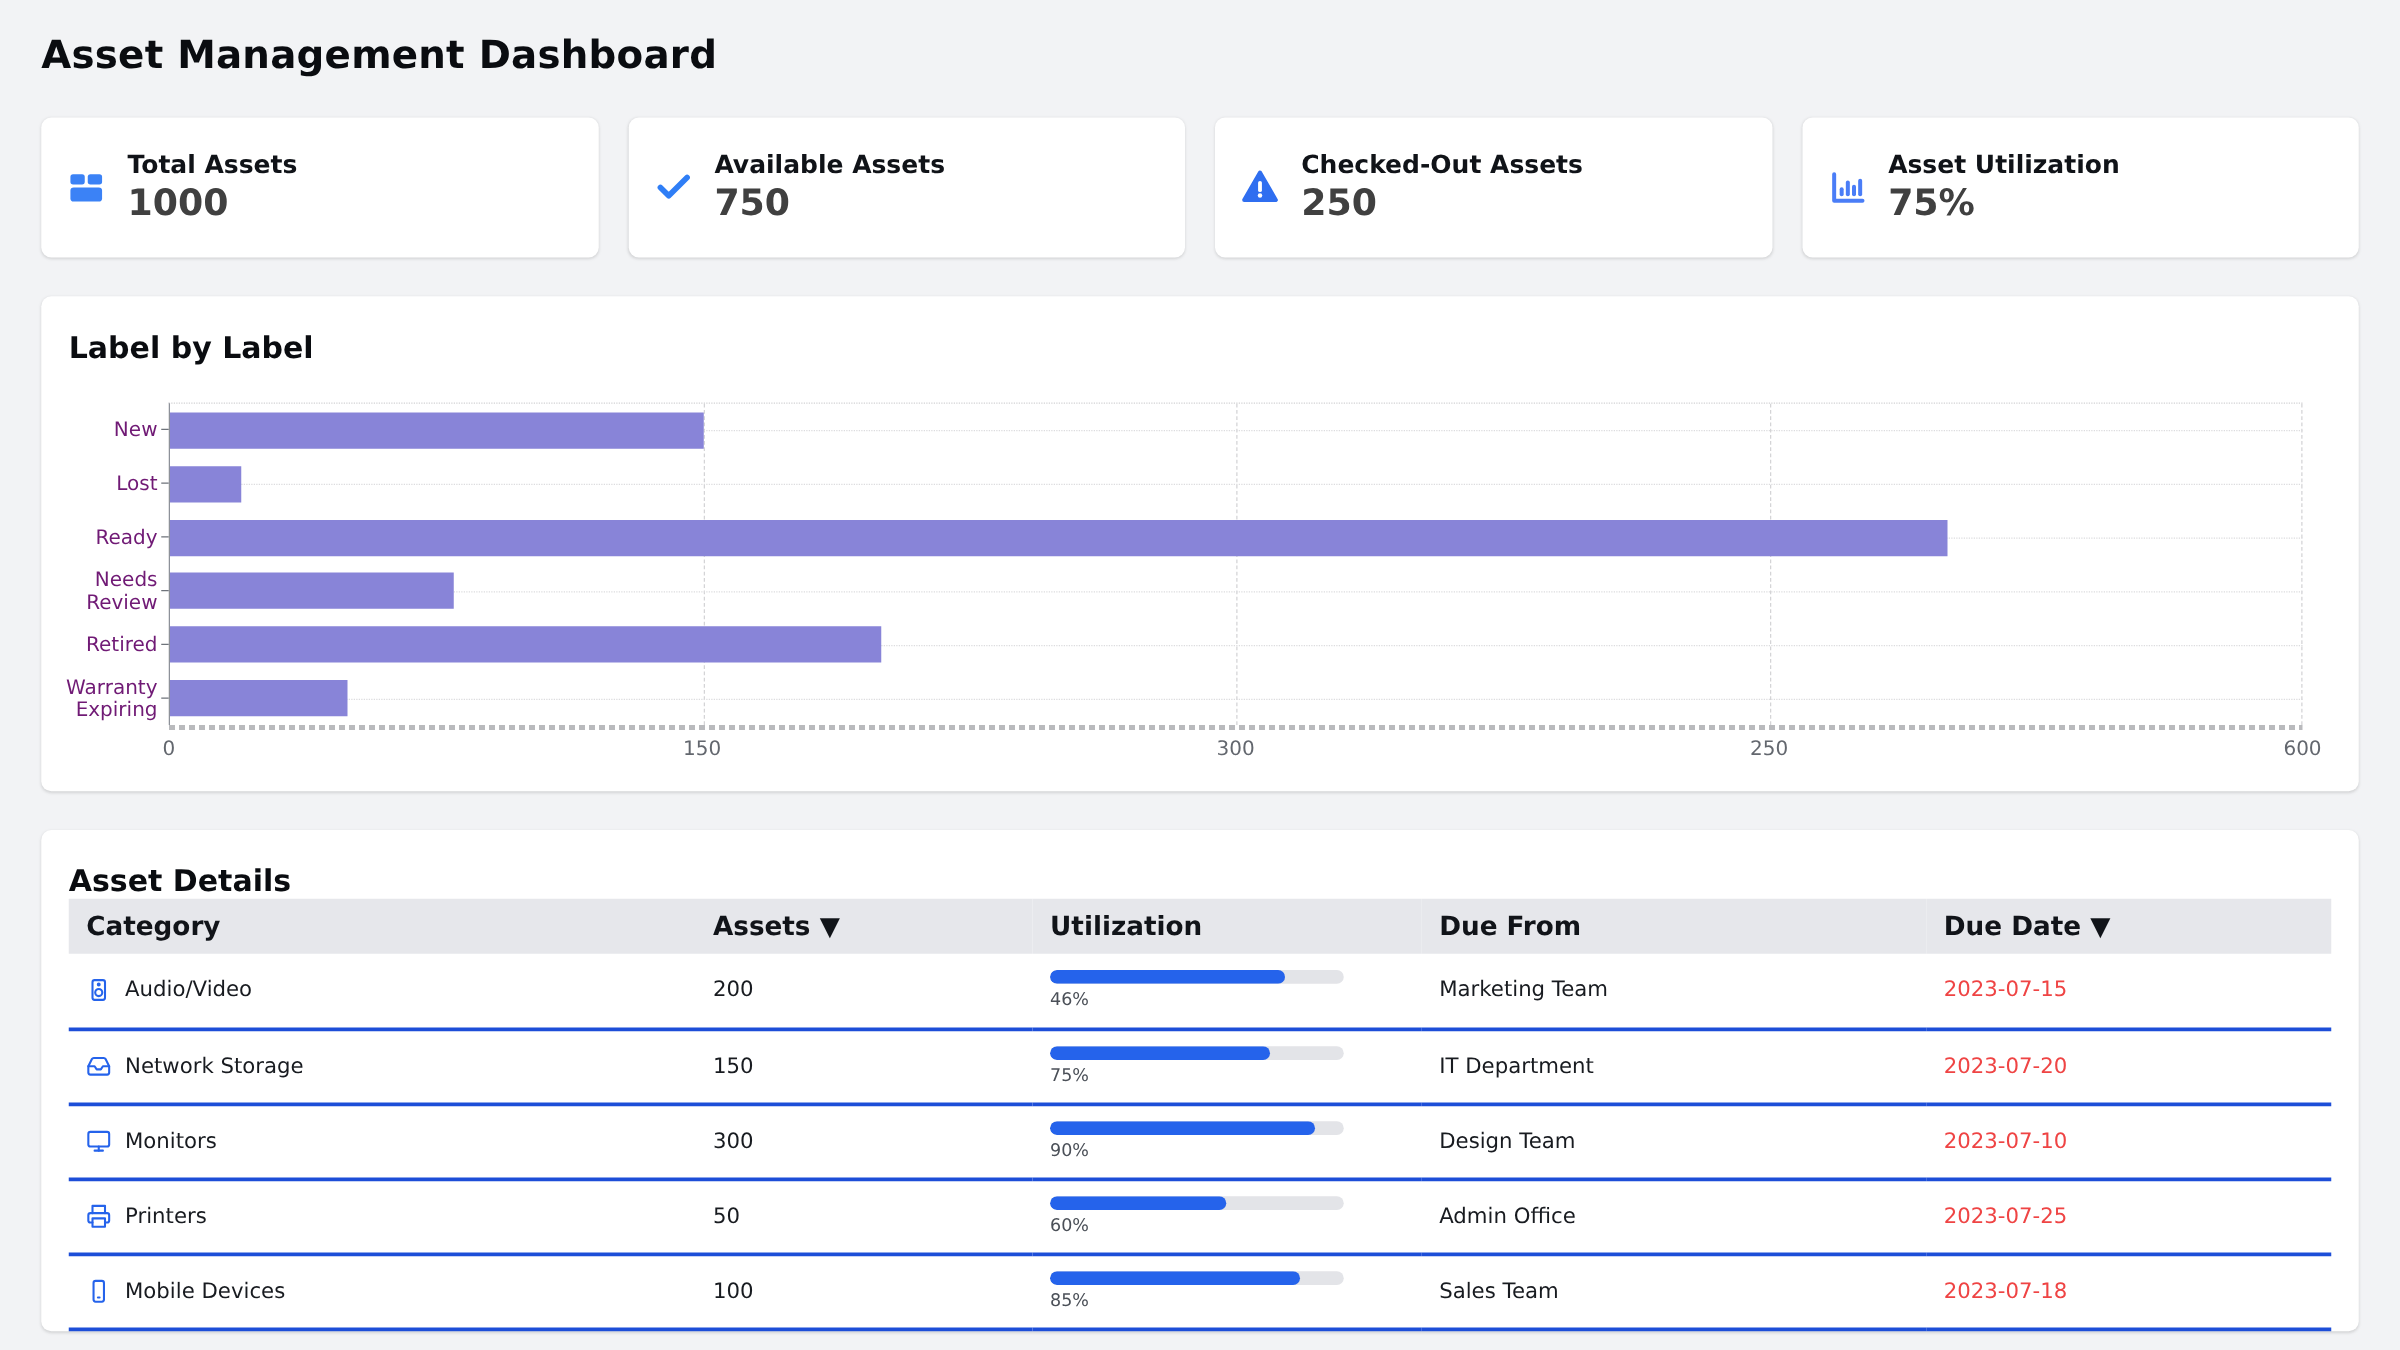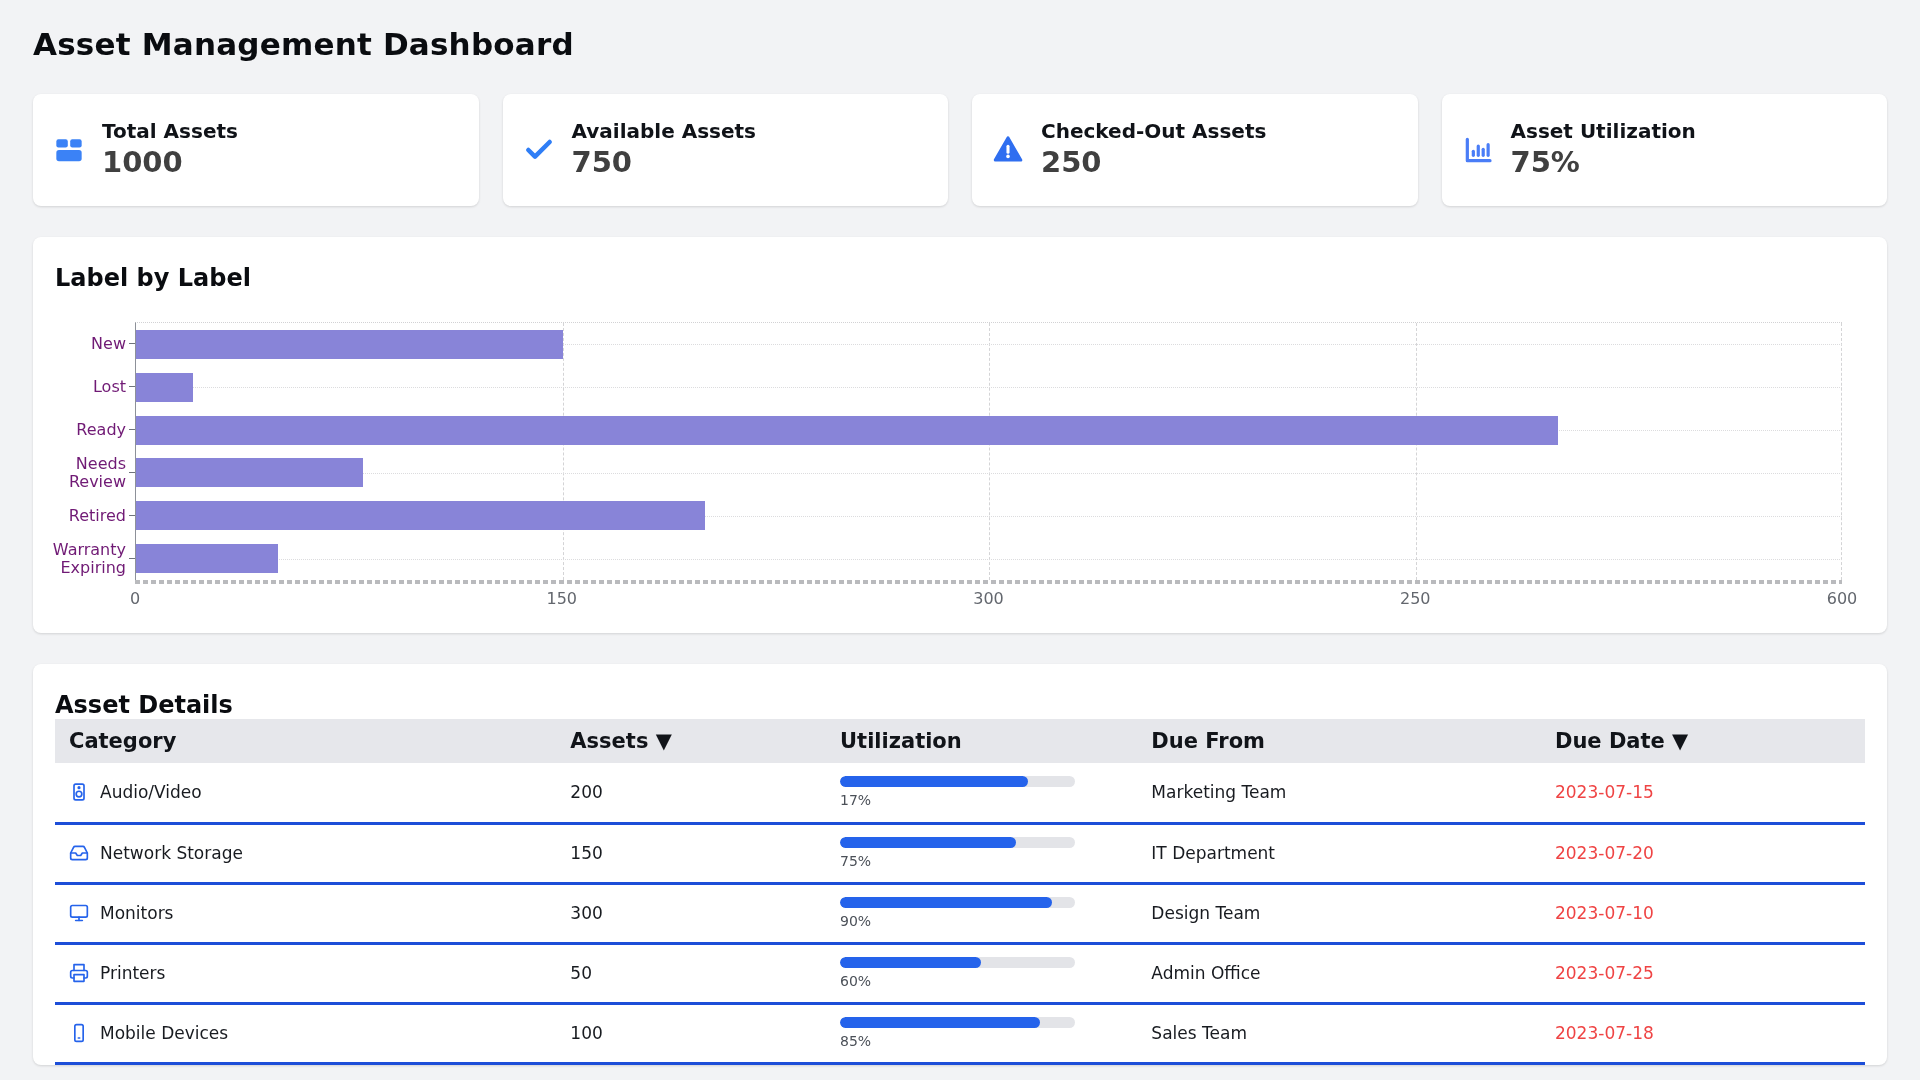--- a/index.html
+++ b/index.html
@@ -238,21 +238,21 @@
             </svg>
           </span>
           <span>Audio/Video</span>
         </span>
           </td>
         <td>200</td>
         <td>
           <div class="progress-track">
             <div class="progress-fill" style="width: 80%;"></div>
           </div>
-          <div class="pct-label">17%</div>
+          <div class="pct-label">46%</div>
         </td>
         <td>Marketing Team</td>
         <td class="due-date">2023-07-15</td>
       </tr>
 
       <tr>
         <td>
             <span class="cat-cell">
           <span class="cat-icon">
             <svg width="20" height="20" viewBox="0 0 24 24" fill="none" stroke="currentColor" stroke-width="2" stroke-linecap="round" stroke-linejoin="round">

